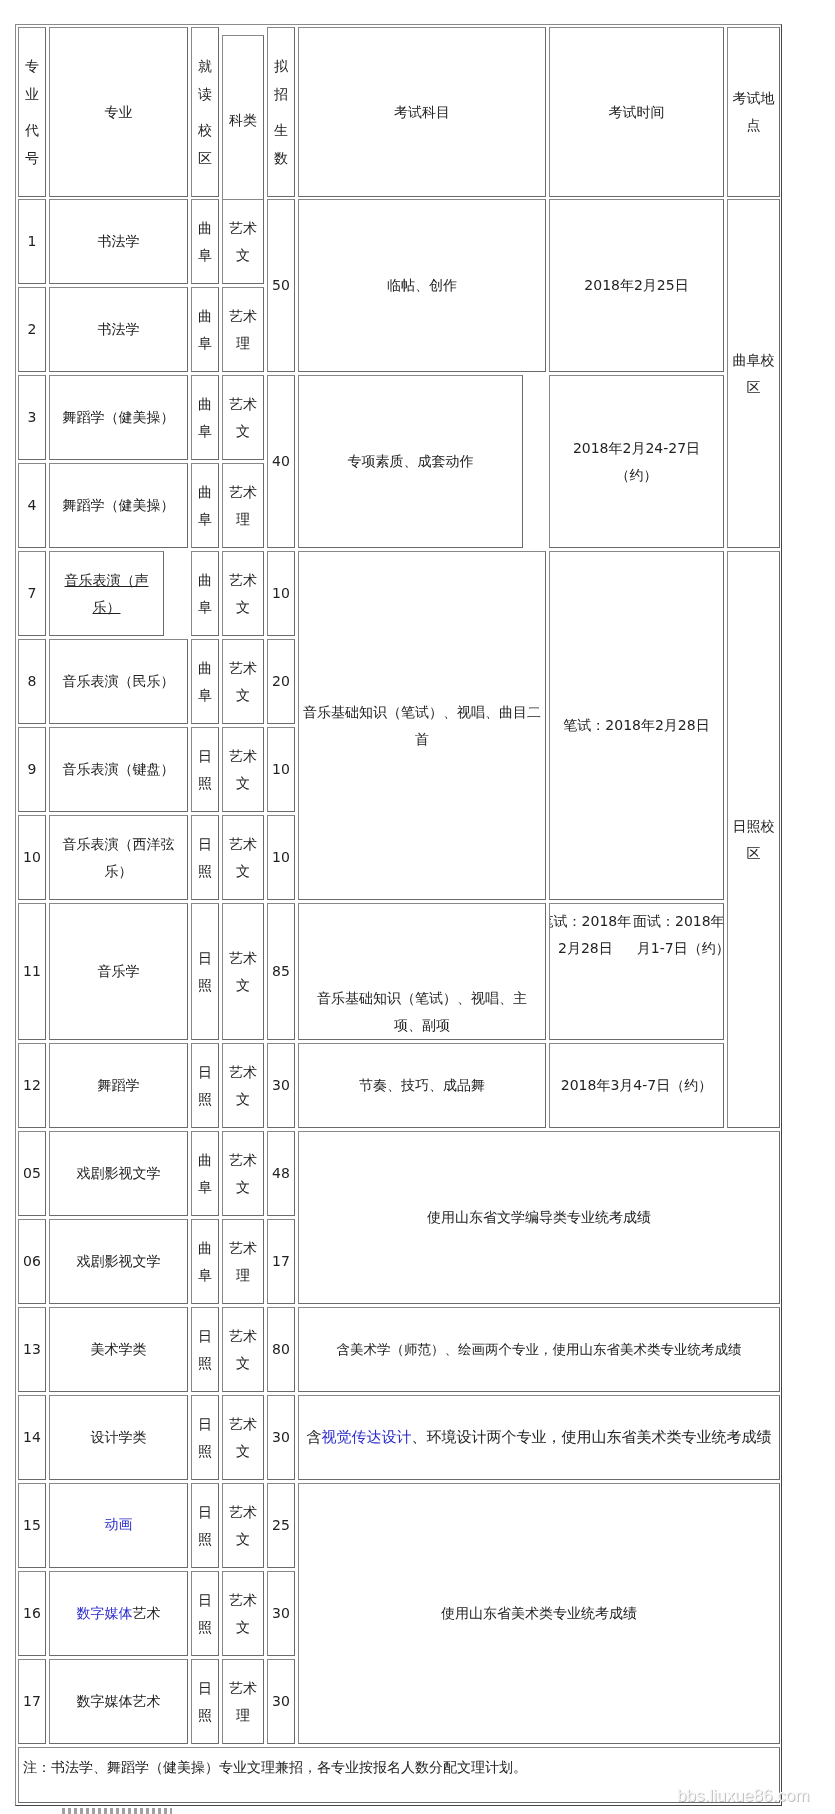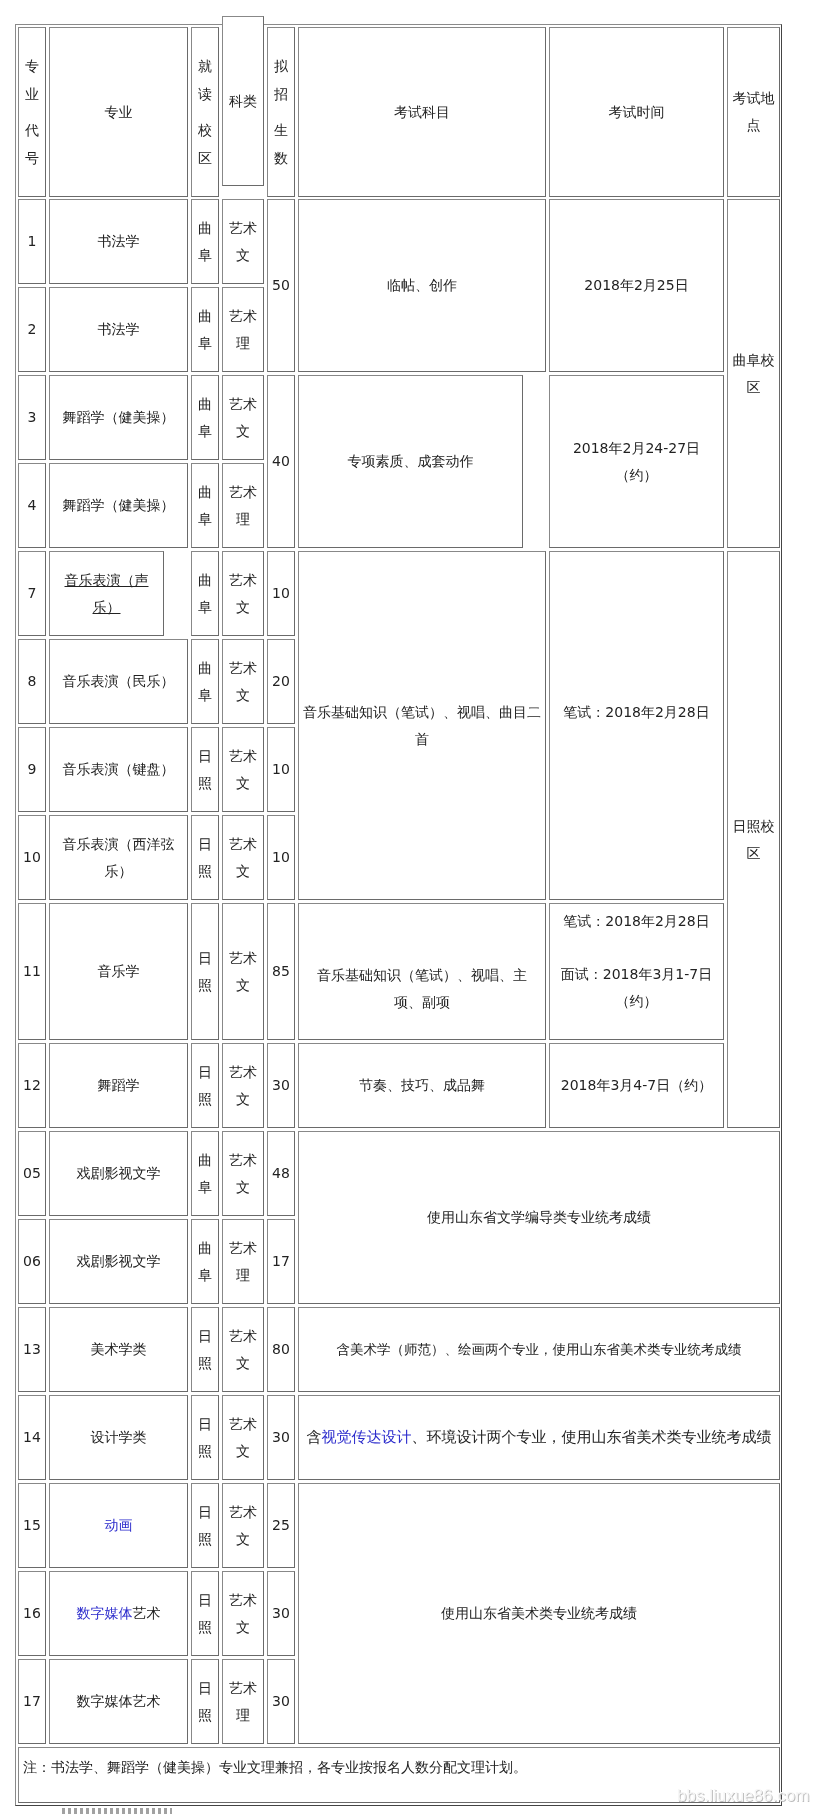--- a/index.html
+++ b/index.html
@@ -10,21 +10,21 @@
   .c { position:absolute; box-sizing:border-box; border:1px solid #6a6a6a;
        border-top-color:#888; border-left-color:#888;
        display:flex; align-items:center; justify-content:center; text-align:center;
        font-size:14px; line-height:27px; background:#fff; overflow:hidden; }
   .c .t { display:block; padding:0 2px; word-break:break-all; }
   .vert .t { width:16px; line-height:27px; }
   .hdr-vert { flex-direction:column; }
   .hdr-vert .p { width:16px; line-height:28px; word-break:break-all; margin:4px 0; }
   .note { justify-content:flex-start; align-items:flex-start; padding:6px 2px; text-align:left; }
   .link { color:#2b2bcc; }
-  .stack { display:flex; flex-direction:column; align-items:center; }
+  .stack { display:flex; align-items:center; }
   .stack .ln { line-height:27px; }
   .gap { height:26px; }
   #wm { position:absolute; left:665px; top:1738px; width:170px; height:76px; pointer-events:none; }
   #wm .big { position:absolute; left:8px; top:0; font-size:40px; font-weight:bold; color:#f3f3f3;
              letter-spacing:-2px; text-shadow:1px 1px 0 #c8c8c8, -1px -1px 0 #ffffff; white-space:nowrap;
              font-family:"DejaVu Sans",sans-serif; }
   #wm .small { position:absolute; left:12px; top:48px; font-size:17px; color:#f6f6f6;
                text-shadow:1px 1px 0 #bdbdbd; white-space:nowrap; font-family:"Liberation Sans",sans-serif; }
   #cut { position:absolute; left:62px; top:1808px; height:6px; width:110px; overflow:hidden; }
   #cut div { width:110px; height:14px; background:repeating-linear-gradient(90deg,#444 0 3px,transparent 3px 6px); opacity:0.5; }
@@ -38,21 +38,21 @@
   <span class="p">专业</span>
   <span class="p">代号</span>
 </div>
 <div class="c" style="left:49px;top:27px;width:139px;height:170px;">
     <span class="t">专业</span>
   </div>
 <div class="c hdr-vert" style="left:191px;top:27px;width:28px;height:170px;">
   <span class="p">就读</span>
   <span class="p">校区</span>
 </div>
-<div class="c" style="left:222px;top:16px;width:42px;height:170px;">
+<div class="c" style="left:222px;top:35px;width:42px;height:170px;">
     <span class="t">科类</span>
   </div>
 <div class="c hdr-vert" style="left:267px;top:27px;width:28px;height:170px;">
   <span class="p">拟招</span>
   <span class="p">生数</span>
 </div>
 <div class="c" style="left:298px;top:27px;width:248px;height:170px;">
     <span class="t">考试科目</span>
   </div>
 <div class="c" style="left:549px;top:27px;width:175px;height:170px;">
@@ -221,21 +221,21 @@
   </div>
 <div class="c vert" style="left:191px;top:903px;width:28px;height:137px;">
     <span class="t">日照</span>
   </div>
 <div class="c" style="left:222px;top:903px;width:42px;height:137px;">
     <span class="t" style="width:34px;">艺术文</span>
   </div>
 <div class="c" style="left:267px;top:903px;width:28px;height:137px;">
     <span class="t">85</span>
   </div>
-<div class="c" style="left:298px;top:903px;width:248px;height:137px;align-items:center;padding-top:34px;">
+<div class="c" style="left:298px;top:903px;width:248px;height:137px;align-items:flex-end;padding-top:34px;">
     <span class="t" style="width:236px;">音乐基础知识（笔试）、视唱、主项、副项</span>
   </div>
 <div class="c" style="left:549px;top:903px;width:175px;height:137px;align-items:flex-start;padding-top:4px;">
   <div class="stack">
     <span class="ln">笔试：2018年2月28日</span>
     <span class="gap"></span>
     <span class="ln" style="width:160px;">面试：2018年3月1-7日（约）</span>
   </div>
 </div>
 
@@ -331,21 +331,21 @@
 <div class="c" style="left:267px;top:1395px;width:28px;height:85px;">
     <span class="t">30</span>
   </div>
 <div class="c" style="left:298px;top:1395px;width:482px;height:85px;">
   <span class="t" style="font-size:15px;white-space:nowrap;"><span>含</span><span class="link">视觉传达设计</span><span>、环境设计两个专业，使用山东省美术类专业统考成绩</span></span>
 </div>
 
 <div class="c" style="left:18px;top:1483px;width:28px;height:85px;">
     <span class="t">15</span>
   </div>
-<div class="c" style="left:49px;top:1483px;width:139px;height:85px;">
+<div class="c" style="left:49px;top:1483px;width:139px;height:85px;font-family:Liberation Mono, monospace;">
     <span class="t link">动画</span>
   </div>
 <div class="c vert" style="left:191px;top:1483px;width:28px;height:85px;">
     <span class="t">日照</span>
   </div>
 <div class="c" style="left:222px;top:1483px;width:42px;height:85px;">
     <span class="t" style="width:34px;">艺术文</span>
   </div>
 <div class="c" style="left:267px;top:1483px;width:28px;height:85px;">
     <span class="t">25</span>

